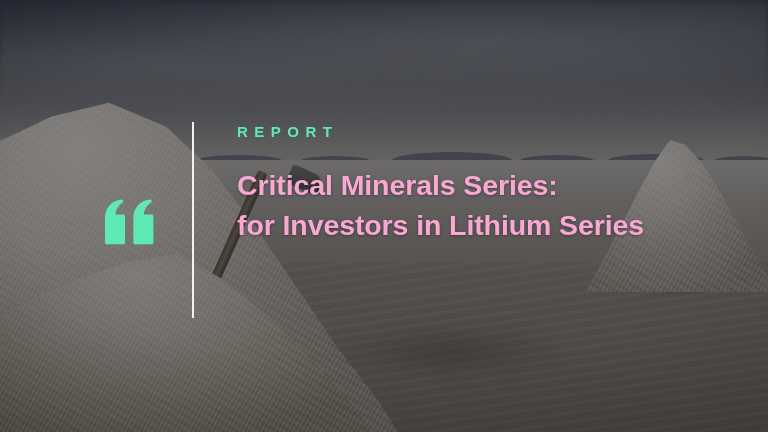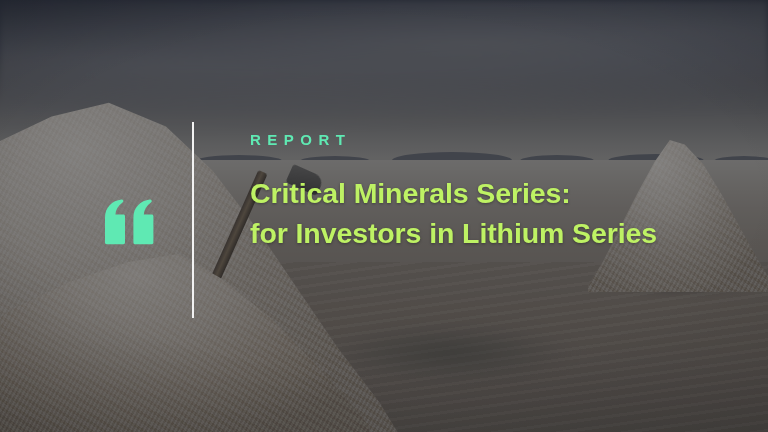--- a/index.html
+++ b/index.html
@@ -223,37 +223,36 @@
     left: 192px;
     top: 122px;
     width: 2px;
     height: 196px;
     background: #f2f2f2;
   }
 
   .text-block {
     position: absolute;
     left: 237px;
-    top: 132px;
+    top: 124px;
     width: 500px;
-    margin-left: 13px;
   }
 
   .eyebrow {
     color: #5fe9b3;
     font-size: 15px;
     font-weight: bold;
     letter-spacing: 6.5px;
     line-height: 1;
     margin: 0 0 26px 0;
   }
 
   .headline {
     margin: 0;
-    color: #bef264;
+    color: #f9a8d4;
     font-size: 28.5px;
     font-weight: bold;
     line-height: 40px;
     letter-spacing: -0.1px;
     text-shadow: 0 1px 3px rgba(0,0,0,.35);
   }
   .headline .ln { display: block; white-space: nowrap; }
 </style>
 </head>
 <body>

